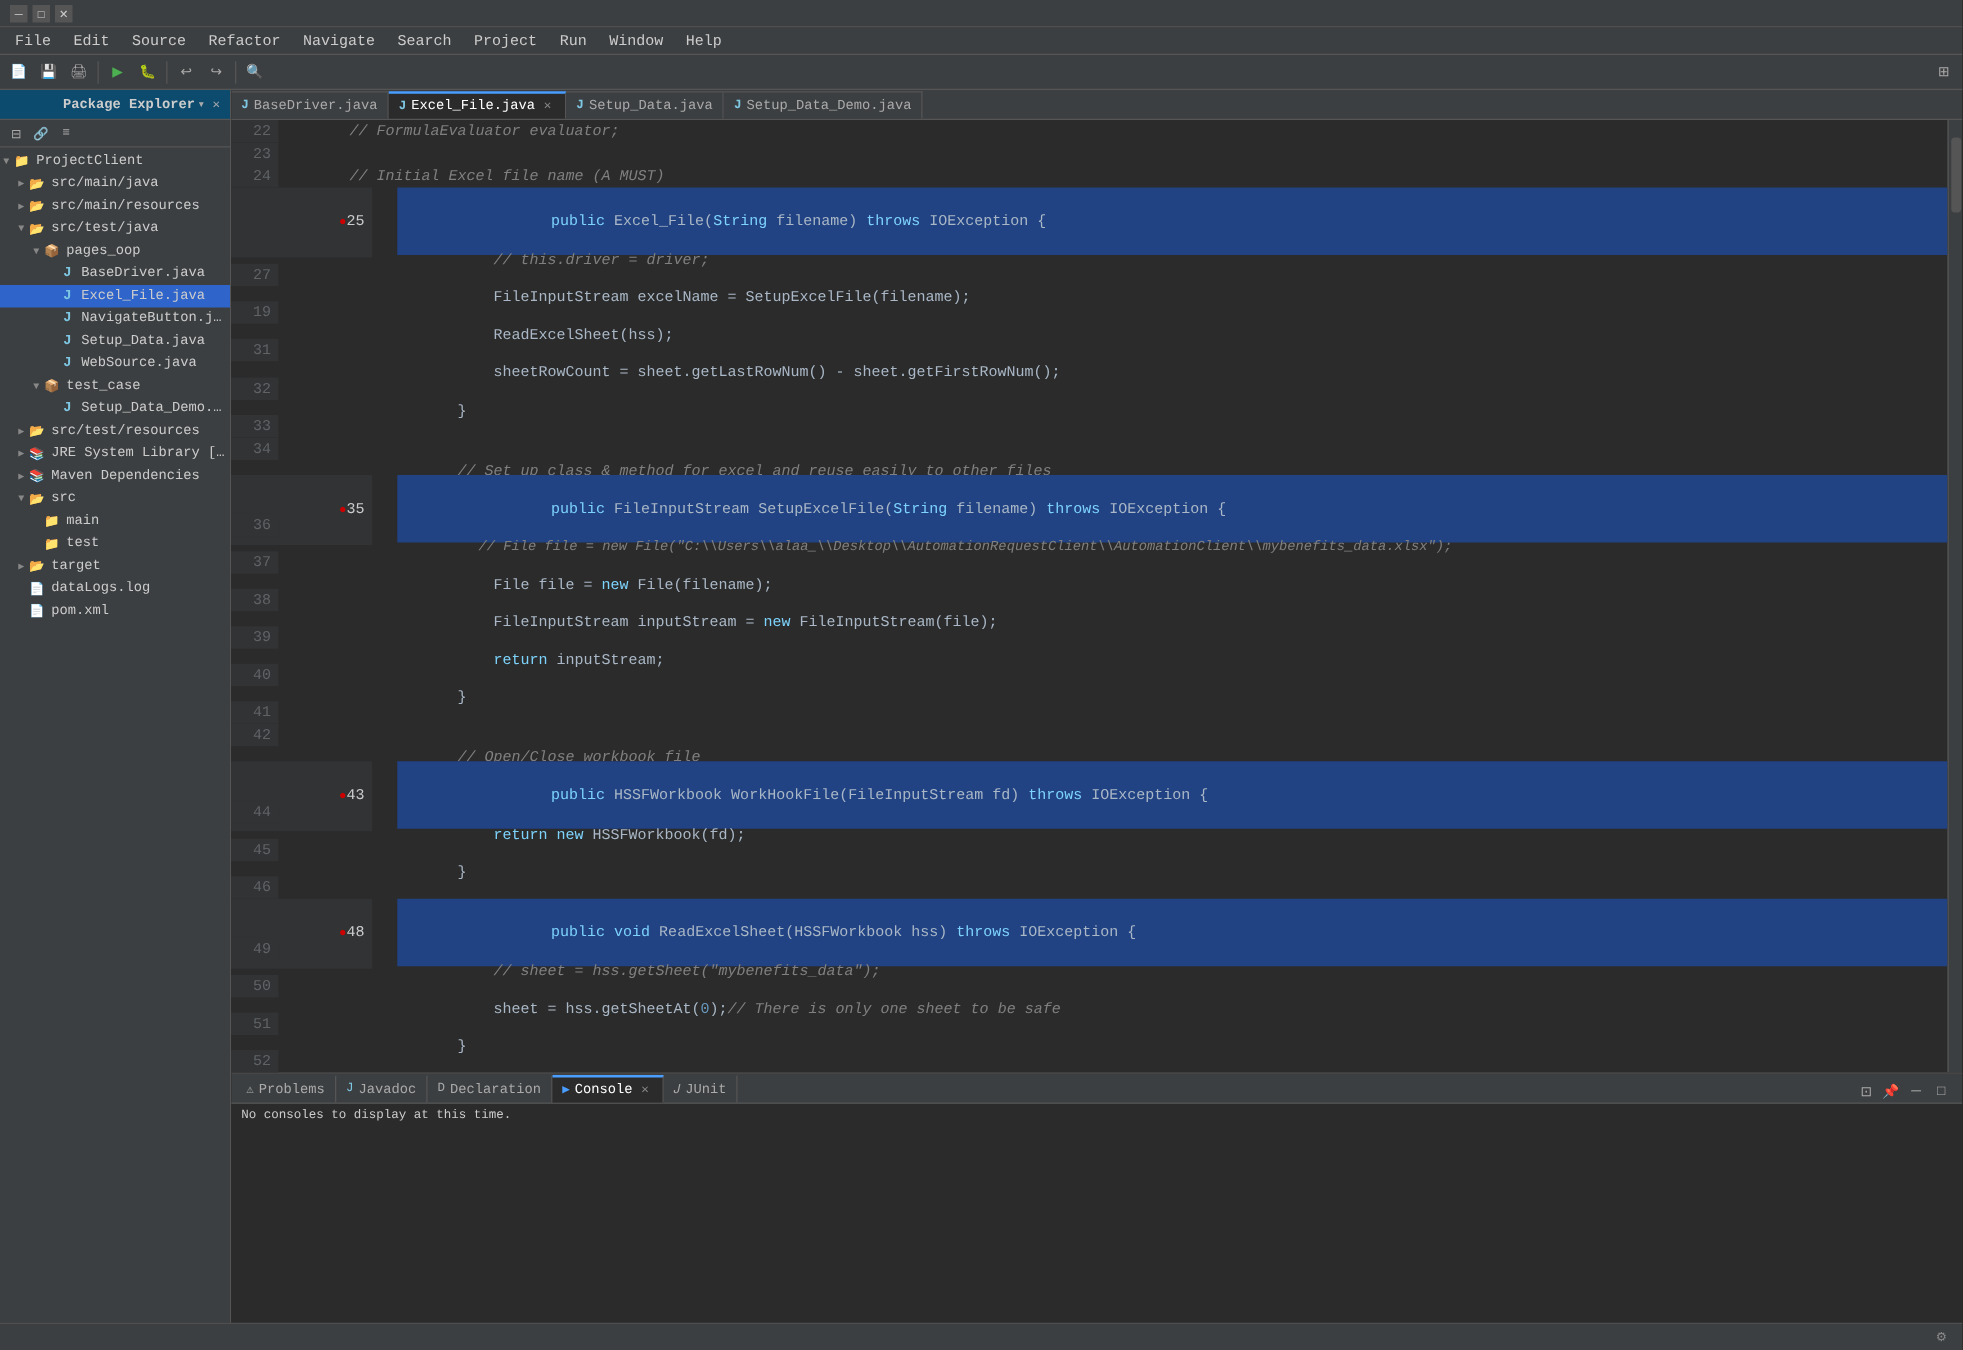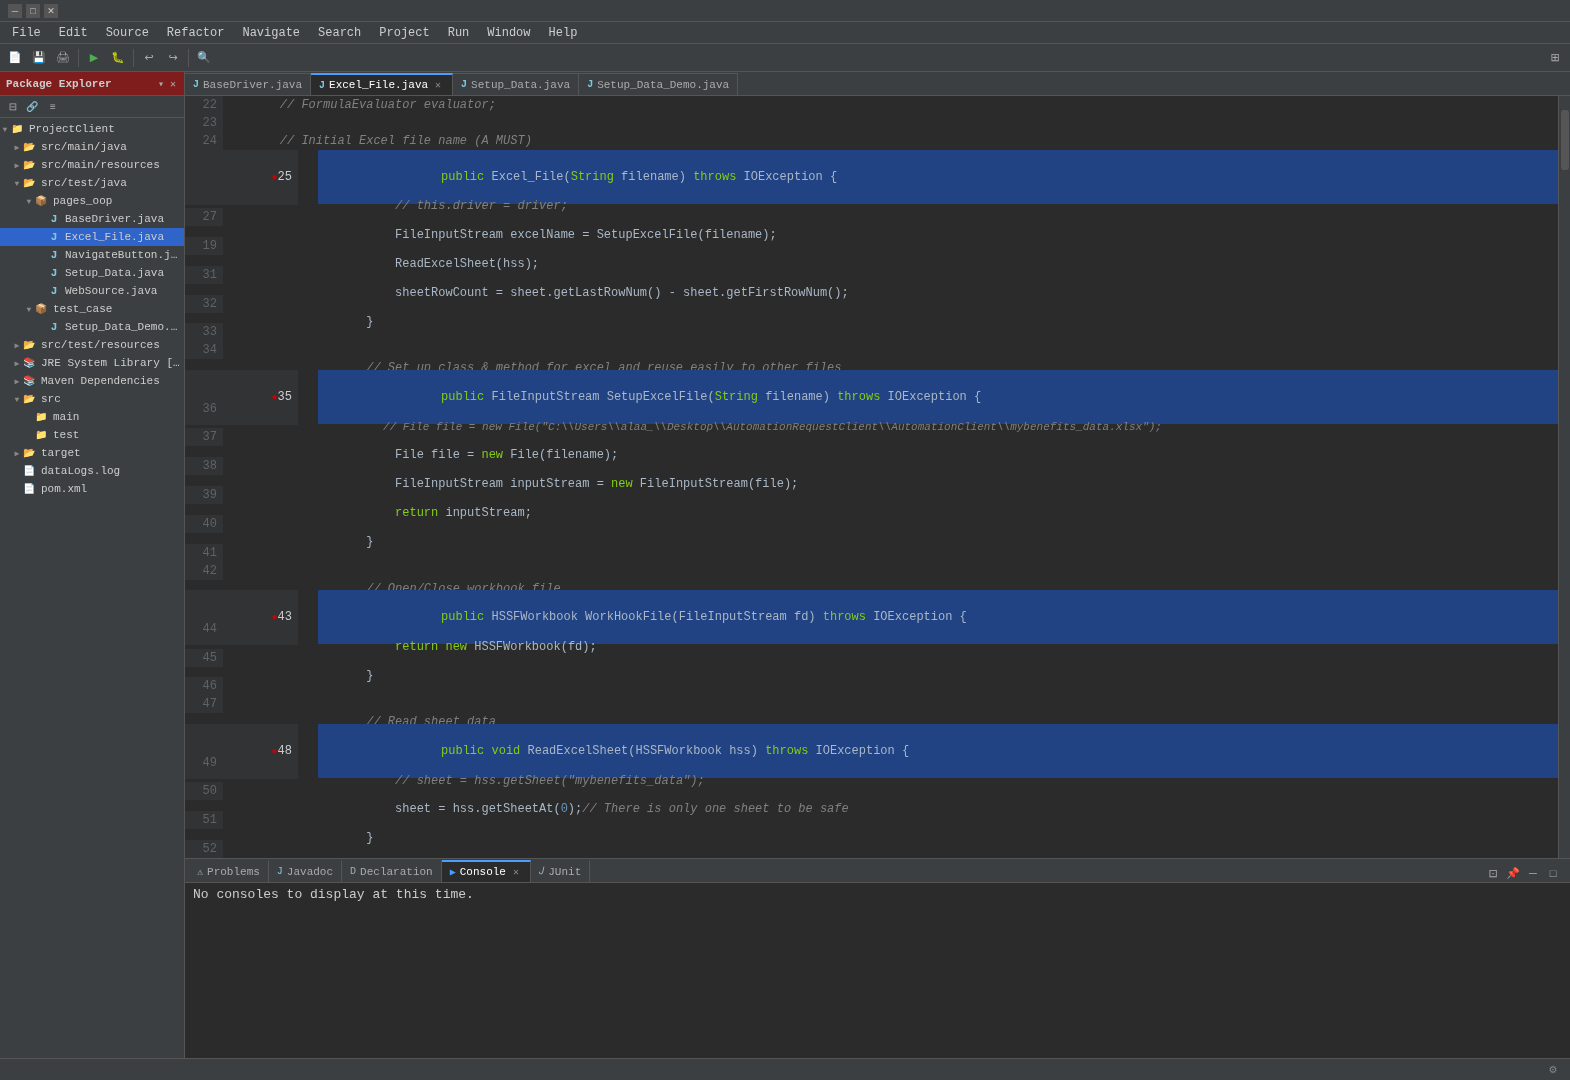--- a/index.html
+++ b/index.html
@@ -76,28 +76,29 @@
     
     #package-explorer {
       width: 185px;
       background: #3c3f41;
       border-right: 1px solid #555;
       display: flex;
       flex-direction: column;
       overflow: hidden;
     }
     #pe-header {
-      background: #7f1d1d;
+      background: #0c4a6e;
       height: 24px;
       display: flex;
       align-items: center;
       padding: 0 6px;
       border-bottom: 1px solid #555;
       font-size: 11px;
       color: #cccccc;
+      text-align: right;
     }
     #pe-header .pe-title { flex: 1; font-size: 11px; font-weight: bold; }
     #pe-header .pe-controls { display: flex; gap: 2px; }
     #pe-header .pe-btn { cursor: pointer; color: #aaa; font-size: 10px; padding: 1px 2px; }
 
     #pe-toolbar {
       height: 22px;
       background: #3c3f41;
       display: flex;
       align-items: center;
@@ -202,21 +203,21 @@
       flex: 1;
       padding: 0 8px;
       font-size: 12px;
       line-height: 18px;
       overflow: auto;
       white-space: pre;
       color: #a9b7c6;
     }
 
     
-    .kw { color: #84cc16; }
+    .kw { color: #7dd3fc; }
     .comment { color: #808080; font-style: italic; }
     .number { color: #6897bb; }
 
     
     #editor-scrollbar {
       width: 12px;
       background: #3c3f41;
       border-left: 1px solid #555;
     }
 
@@ -250,21 +251,21 @@
     }
     .bottom-tab.active {
       background: #2b2b2b;
       color: #ffffff;
       border-top: 2px solid #4a9eff;
     }
     .bottom-tab-icon { font-size: 10px; }
     #bottom-content {
       flex: 1;
       padding: 4px 8px;
-      font-size: 13px;
+      font-size: 10px;
       color: #cccccc;
       overflow: auto;
     }
     .bottom-controls {
       display: flex;
       gap: 2px;
       margin-left: auto;
       align-items: center;
       padding-right: 4px;
     }
@@ -735,26 +736,20 @@
           </div>
         </div>
 
         
         <div class="code-line">
           <div class="line-gutter">46</div>
           <div class="line-content">&nbsp;</div>
         </div>
 
         
-        <div class="code-line">
-          <div class="line-gutter">47</div>
-          <div class="line-content">
-            &nbsp;&nbsp;&nbsp;&nbsp;<span class="comment">// Read sheet data</span>
-          </div>
-        </div>
 
         
         <div class="code-line">
           <div class="line-gutter" style="color:#cccccc;">
             <span style="color:#cc0000; font-size:10px;">●</span>48
           </div>
           <div class="line-content highlighted">
             &nbsp;&nbsp;&nbsp;&nbsp;<span class="kw">public</span> <span class="kw">void</span> ReadExcelSheet(HSSFWorkbook hss) <span class="kw">throws</span> IOException {
           </div>
         </div>

